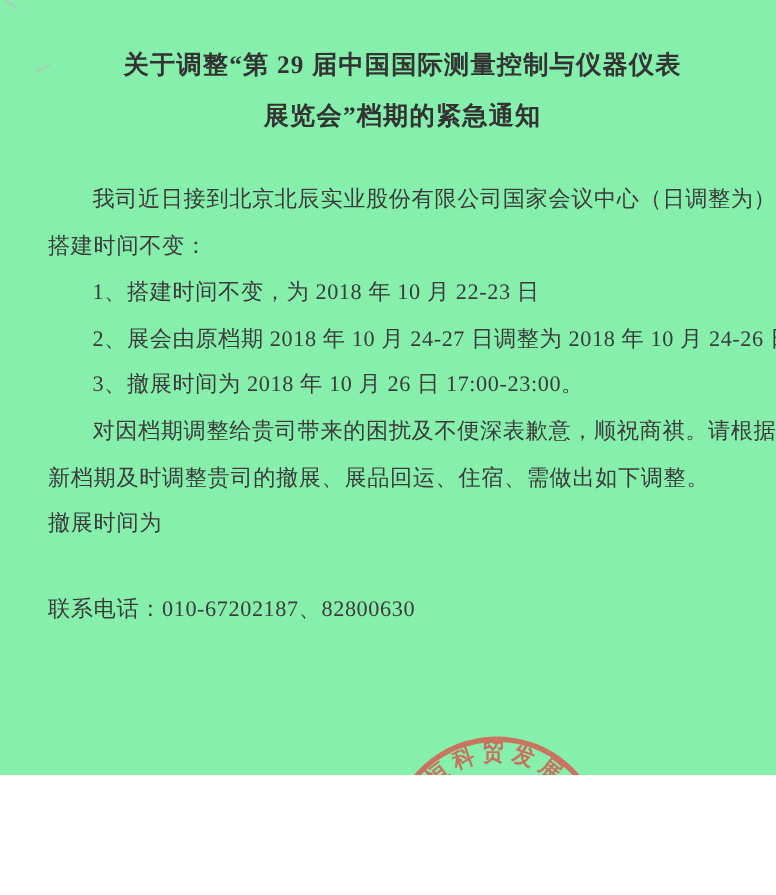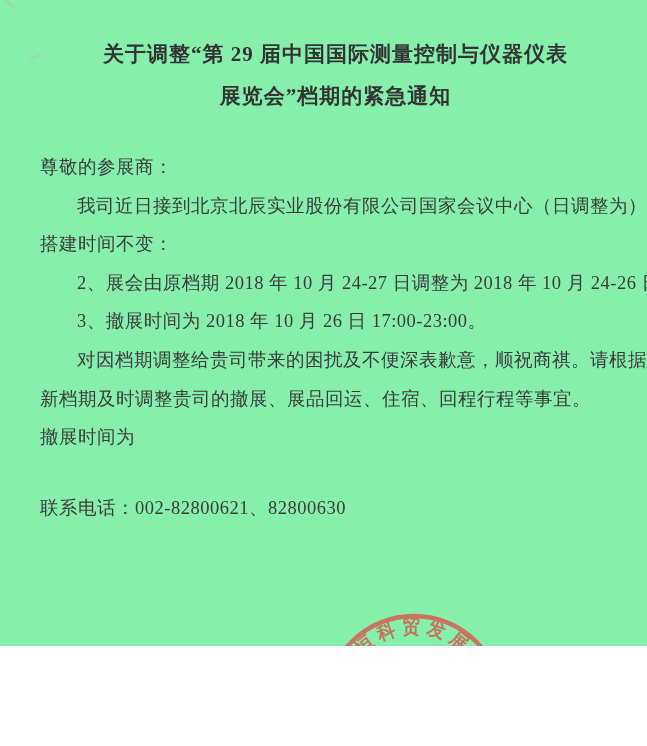--- a/index.html
+++ b/index.html
@@ -80,31 +80,31 @@
 
   <div class="artifact a1"></div>
   <div class="artifact a2"></div>
 
   <div class="title">
     <div>关于调整“第 29 届中国国际测量控制与仪器仪表</div>
     <div>展览会”档期的紧急通知</div>
   </div>
 
   <div class="body-lines" id="body-lines">
-      <div class="line">尊敬的参展商：</div>
       <div class="line indent">我司近日接到北京北辰实业股份有限公司国家会议中心（日调整为）</div>
       <div class="line">搭建时间不变：</div>
+      <div class="line indent">1、搭建时间不变，为 2018 年 10 月 22-23 日</div>
       <div class="line indent">2、展会由原档期 2018 年 10 月 24-27 日调整为 2018 年 10 月 24-26 日。</div>
       <div class="line indent">3、撤展时间为 2018 年 10 月 26 日 17:00-23:00。</div>
       <div class="line indent">对因档期调整给贵司带来的困扰及不便深表歉意，顺祝商祺。请根据</div>
-      <div class="line">新档期及时调整贵司的撤展、展品回运、住宿、回程行程等事宜。</div>
+      <div class="line">新档期及时调整贵司的撤展、展品回运、住宿、需做出如下调整。</div>
       <div class="line">撤展时间为</div>
     </div>
 
-  <div class="contact">联系电话：002-82800621、82800630</div>
+  <div class="contact">联系电话：010-67202187、82800630</div>
 
   <svg class="seal" viewBox="0 0 200 200" aria-hidden="true">
     <defs>
       <path id="sealTextArc" d="M 41.8,140.7 A 71,71 0 1 1 158.2,140.7" fill="none"></path>
     </defs>
     <circle id="seal-ring" cx="100" cy="100" r="88" fill="none" stroke="#d85a4e" stroke-width="4.5"></circle>
     <text font-size="19" font-weight="bold" fill="#d4584e" letter-spacing="6">
       <textPath href="#sealTextArc" startOffset="2" textLength="352" lengthAdjust="spacingAndGlyphs">北京大陆恒科贸发展有限责任公司</textPath>
     </text>
     <g transform="translate(96,108) rotate(-20)">

